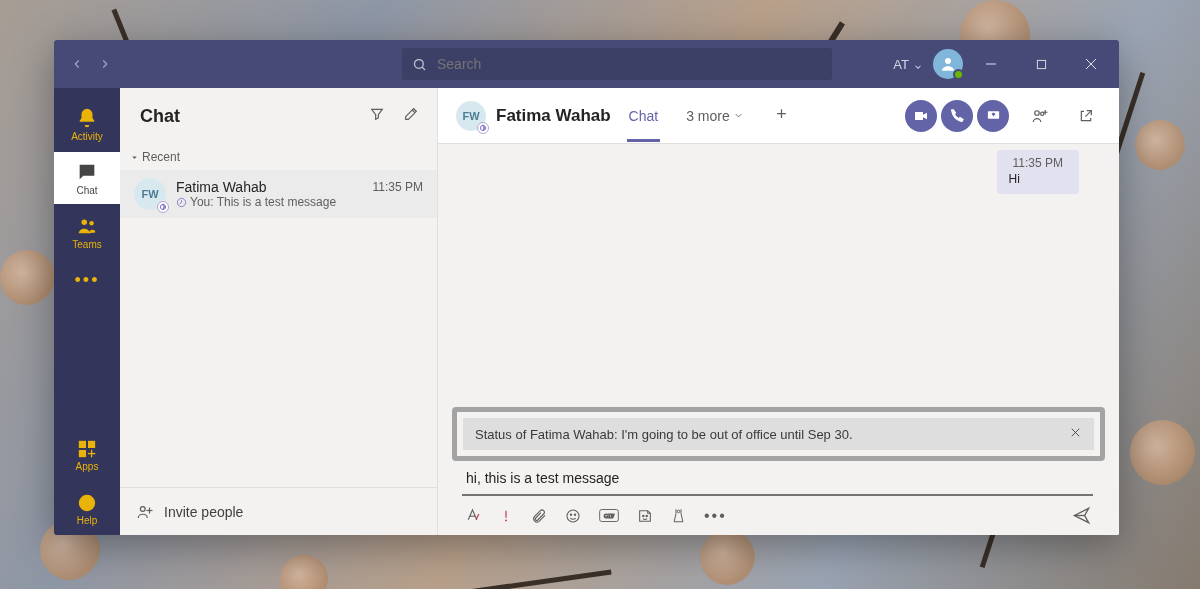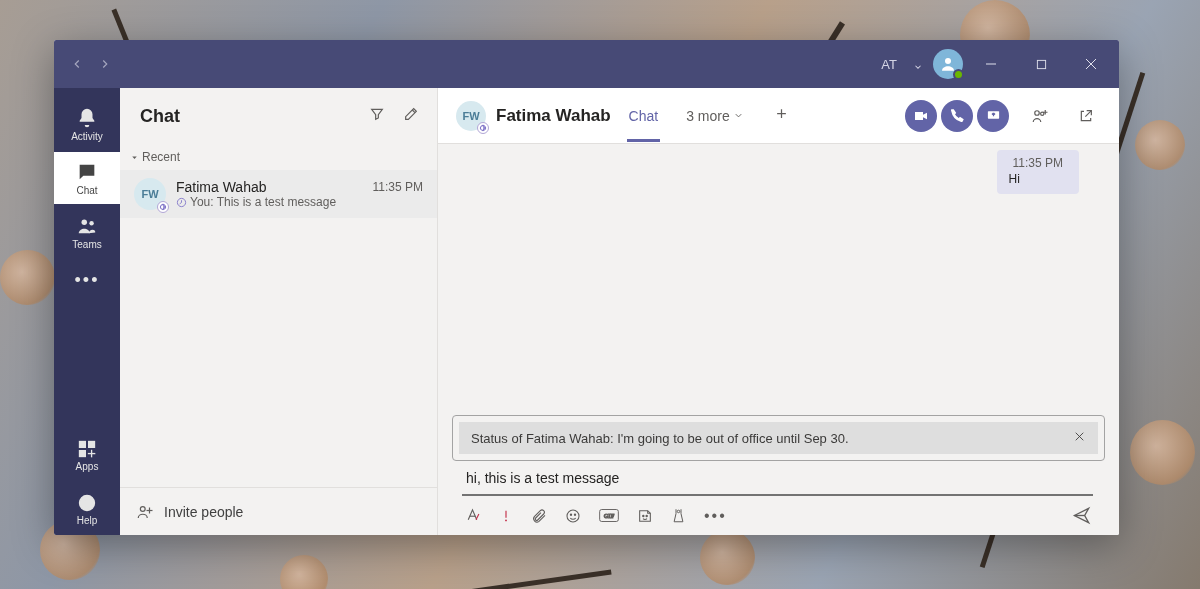--- a/index.html
+++ b/index.html
@@ -40,37 +40,37 @@
   .tb-nav .nb svg { stroke:#d8d8e6; }
   .tb-search {
     margin-left: 280px;
     width: 430px; height: 32px;
     background: #3c3f66; border-radius:3px;
     display:flex; align-items:center; padding:0 10px; gap:8px;
     color:#c6c6d8;
   }
   .tb-search input { background:none; border:none; outline:none; color:#c6c6d8; font-size:14px; flex:1;}
   .tb-right { margin-left:auto; display:flex; align-items:center; gap:6px; padding-right:2px;}
-  .tenant { font-size:13px; color:#d4d4e4; display:flex; align-items:flex-end; gap:16px; padding:0 4px; cursor:pointer;}
+  .tenant { font-size:13px; color:#d4d4e4; display:flex; align-items:flex-end; gap:4px; padding:0 4px; cursor:pointer;}
   .avatar-circle { width:30px; height:30px; border-radius:50%; background:#7fb6d9; position:relative; display:flex; align-items:center; justify-content:center; cursor:pointer;}
   .avatar-circle svg { fill:#fff; }
   .presence { position:absolute; right:-1px; bottom:-1px; width:11px; height:11px; border-radius:50%; background:#6bb700; border:2px solid #474a76;}
   .win-btn { width:44px; height:46px; display:flex; align-items:center; justify-content:center; cursor:pointer;}
   .win-btn svg { stroke:#e0e0ec; }
 
   .body { flex:1; display:flex; min-height:0;}
   .rail {
     width:66px; background:#33355b;
     display:flex; flex-direction:column; align-items:center;
     padding-top:10px; gap:2px;
   }
   .rail-item {
     width:66px; height:52px;
     display:flex; flex-direction:column; align-items:center; justify-content:center;
-    color:#e5e5e5; cursor:pointer; gap:2px; position:relative;
+    color:#eab308; cursor:pointer; gap:2px; position:relative;
   }
   .rail-item.active { background:#fff; color:#444;}
   .rail-item.active::before { content:""; position:absolute; left:0; top:6px; bottom:6px; width:0px; }
   .rail-item svg { fill: currentColor; }
   .rail-label { font-size:10px; }
   .rail-spacer { flex:1; }
 
   .chat-list {
     width:318px; background:#f3f2f1;
     display:flex; flex-direction:column; border-right:1px solid #e1dfdd;
@@ -106,21 +106,21 @@
 
   .cm-body { flex:1; position:relative; padding:16px 24px 0; overflow:hidden;}
   .msg-wrap { position:absolute; right:40px; top:6px; display:flex; flex-direction:column; align-items:flex-end; gap:6px;}
   .msg1 { font-size:12px; color:#605e5c; padding:0 4px 2px;}
   .bubble { background:#e5e5f1; border-radius:4px; padding:8px 14px; font-size:14px; color:#252423;}
   .bubble.lav { background:#e1e1f0;}
   .msg-row { display:flex; align-items:center; gap:8px;}
   .read-rcpt { margin-left:6px; }
   .read-rcpt svg { fill:none; stroke:#6264a7; }
 
-  .status-banner-wrap { position:absolute; left:14px; right:14px; bottom:74px; border:1px solid #a3a3a3; border-radius:4px; padding:6px;}
+  .status-banner-wrap { position:absolute; left:14px; right:14px; bottom:74px; border:5px solid #a3a3a3; border-radius:4px; padding:6px;}
   .status-banner { background:#dedede; display:flex; align-items:center; padding:8px 12px; font-size:13px; color:#3b3a39;}
   .status-banner .x { margin-left:auto; cursor:pointer; }
 
   .compose { position:absolute; left:24px; right:26px; bottom:10px;}
   .compose-input { border-bottom:2px solid #737373; padding:6px 4px 8px; font-size:14px; color:#252423;}
   .compose-tools { display:flex; align-items:center; gap:18px; padding:10px 2px 0; color:#605e5c;}
   .compose-tools .t { cursor:pointer; display:flex;}
   .send { margin-left:auto; }
 </style>
 </head>
@@ -145,20 +145,27 @@
       <div class="nb">
         <svg width="14" height="14" viewBox="0 0 24 24" fill="none" stroke-width="2">
             <polyline points="15 18 9 12 15 6"></polyline>
           </svg>
       </div>
       <div class="nb">
         <svg width="14" height="14" viewBox="0 0 24 24" fill="none" stroke-width="2">
             <polyline points="9 18 15 12 9 6"></polyline>
           </svg>
       </div>
+    </div>
+    <div class="tb-search">
+      <svg width="15" height="15" viewBox="0 0 24 24" fill="none" stroke="#c6c6d8" stroke-width="2">
+          <circle cx="11" cy="11" r="7"></circle>
+          <line x1="21" y1="21" x2="16.5" y2="16.5"></line>
+        </svg>
+      <input placeholder="Search" style="">
     </div>
     <div class="tb-right">
       <div class="tenant">
         <span>AT</span>
         <svg width="10" height="10" viewBox="0 0 24 24" fill="none" stroke="#d4d4e4" stroke-width="2.5">
             <polyline points="6 9 12 15 18 9"></polyline>
           </svg>
       </div>
       <div class="avatar-circle">
         <svg width="18" height="18" viewBox="0 0 24 24">

